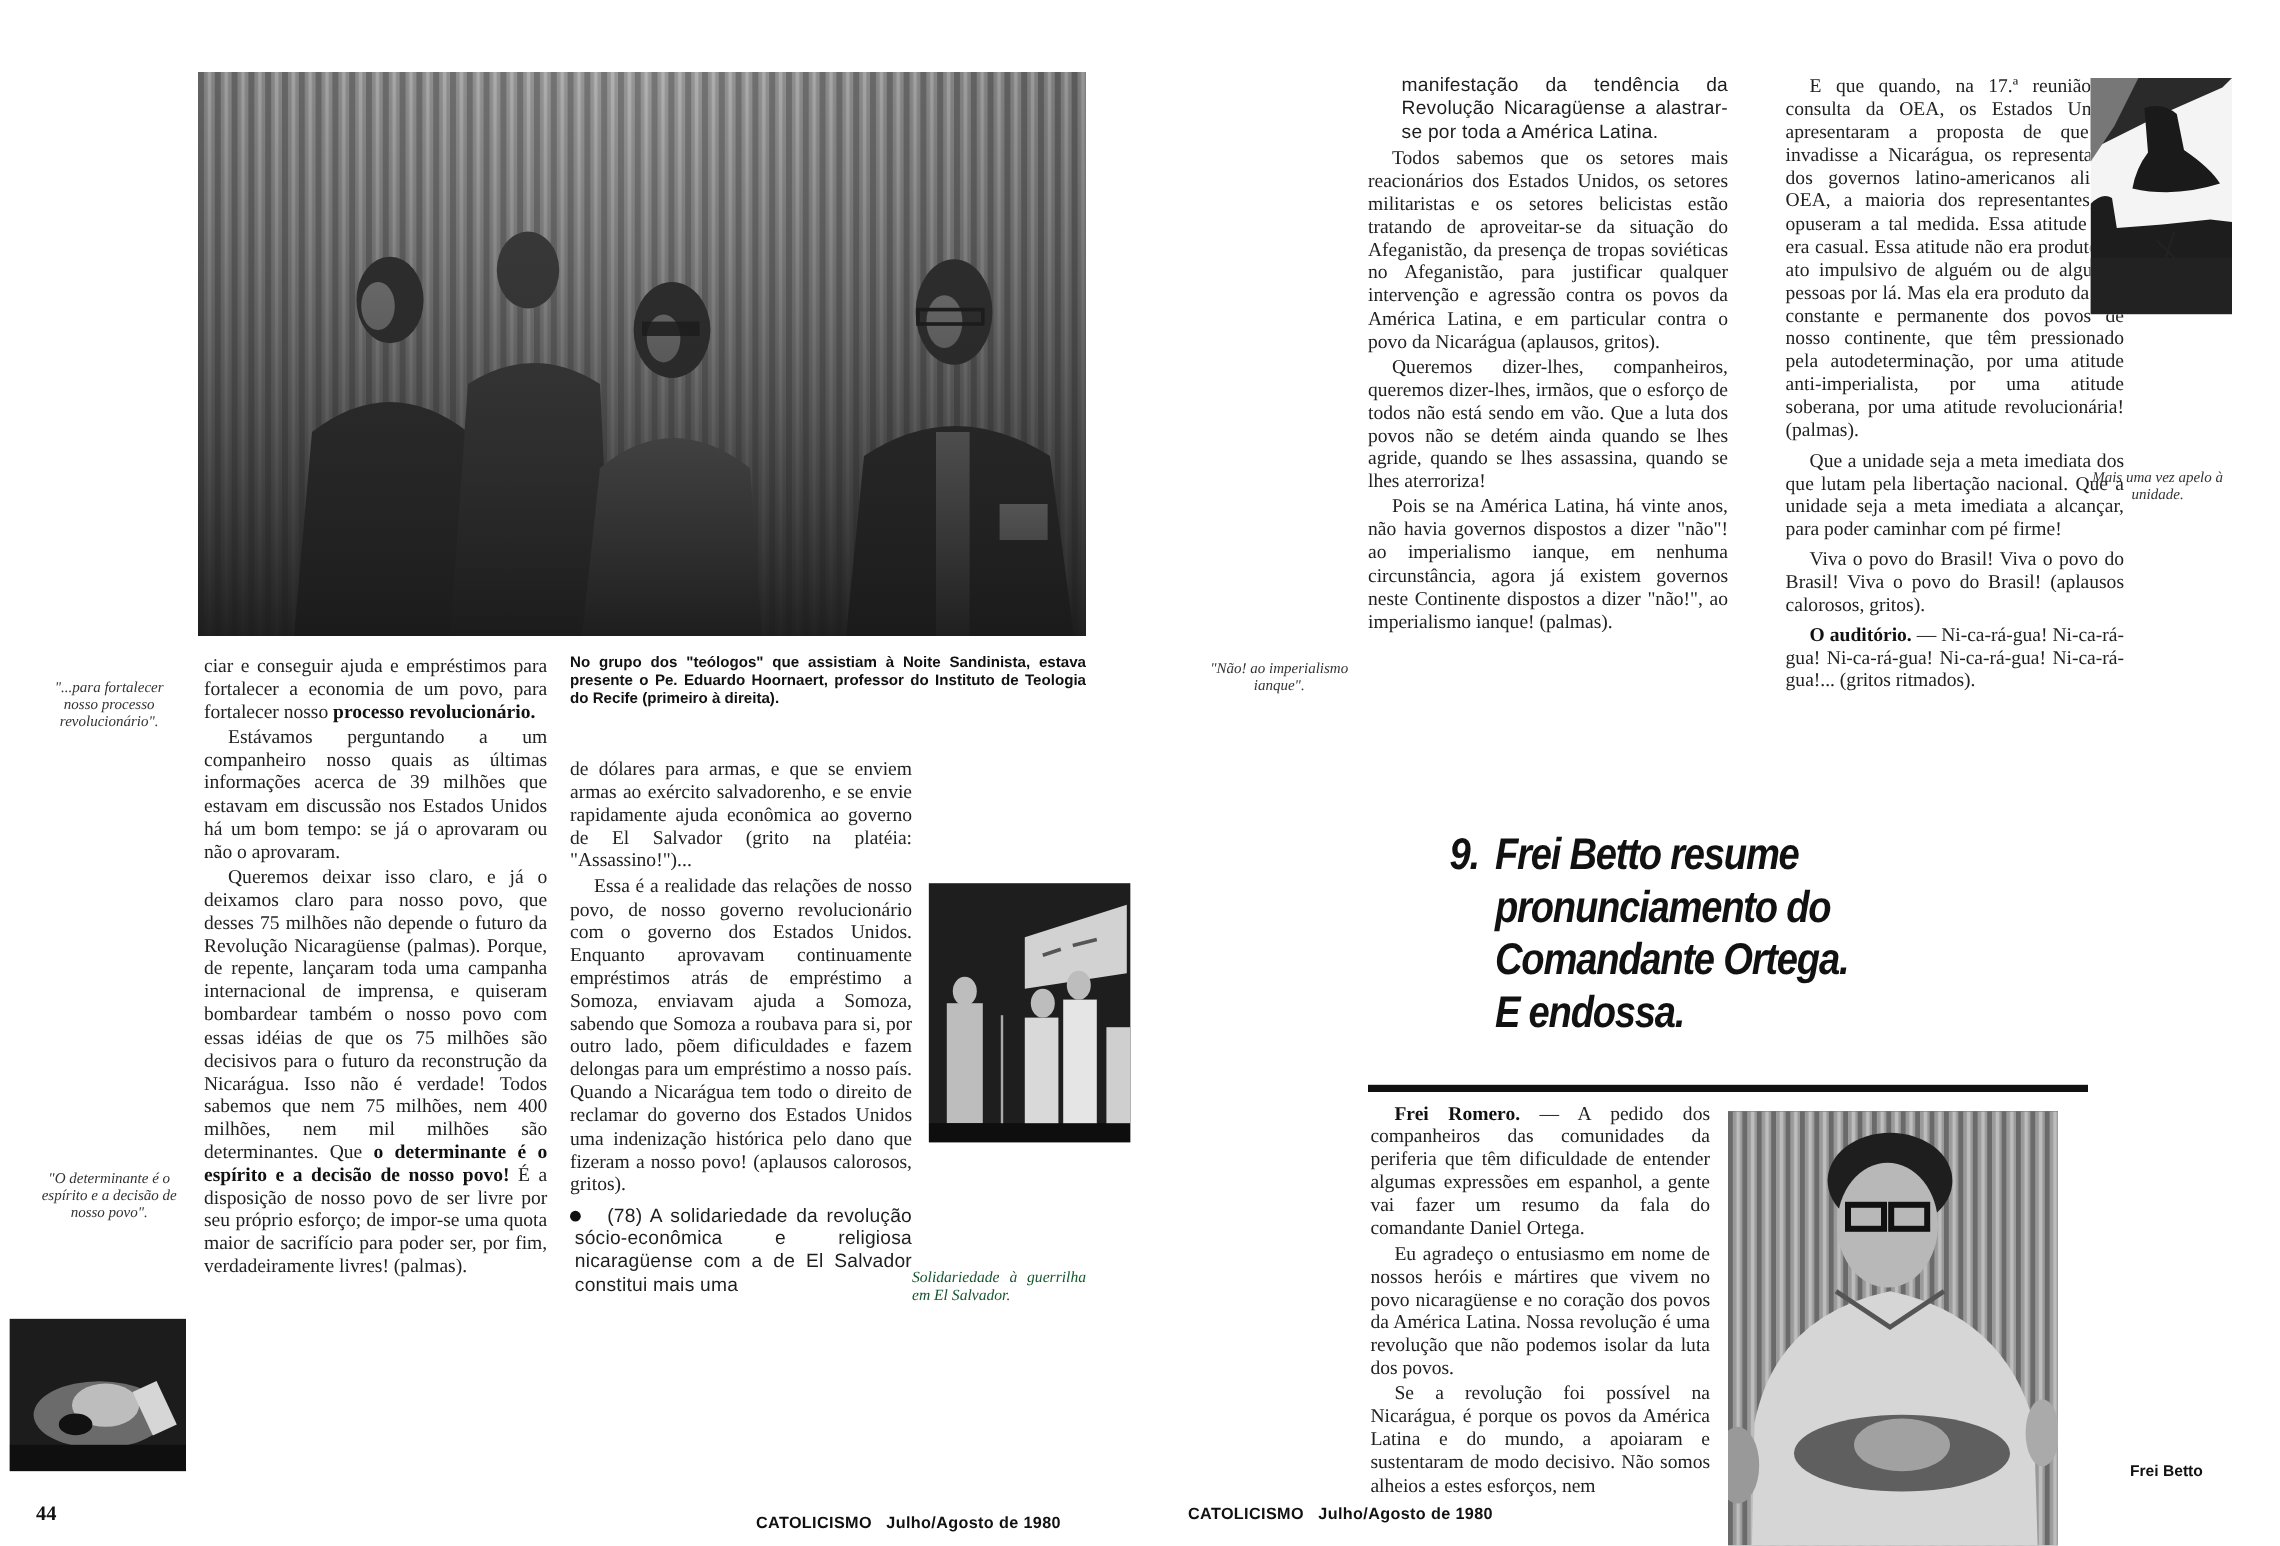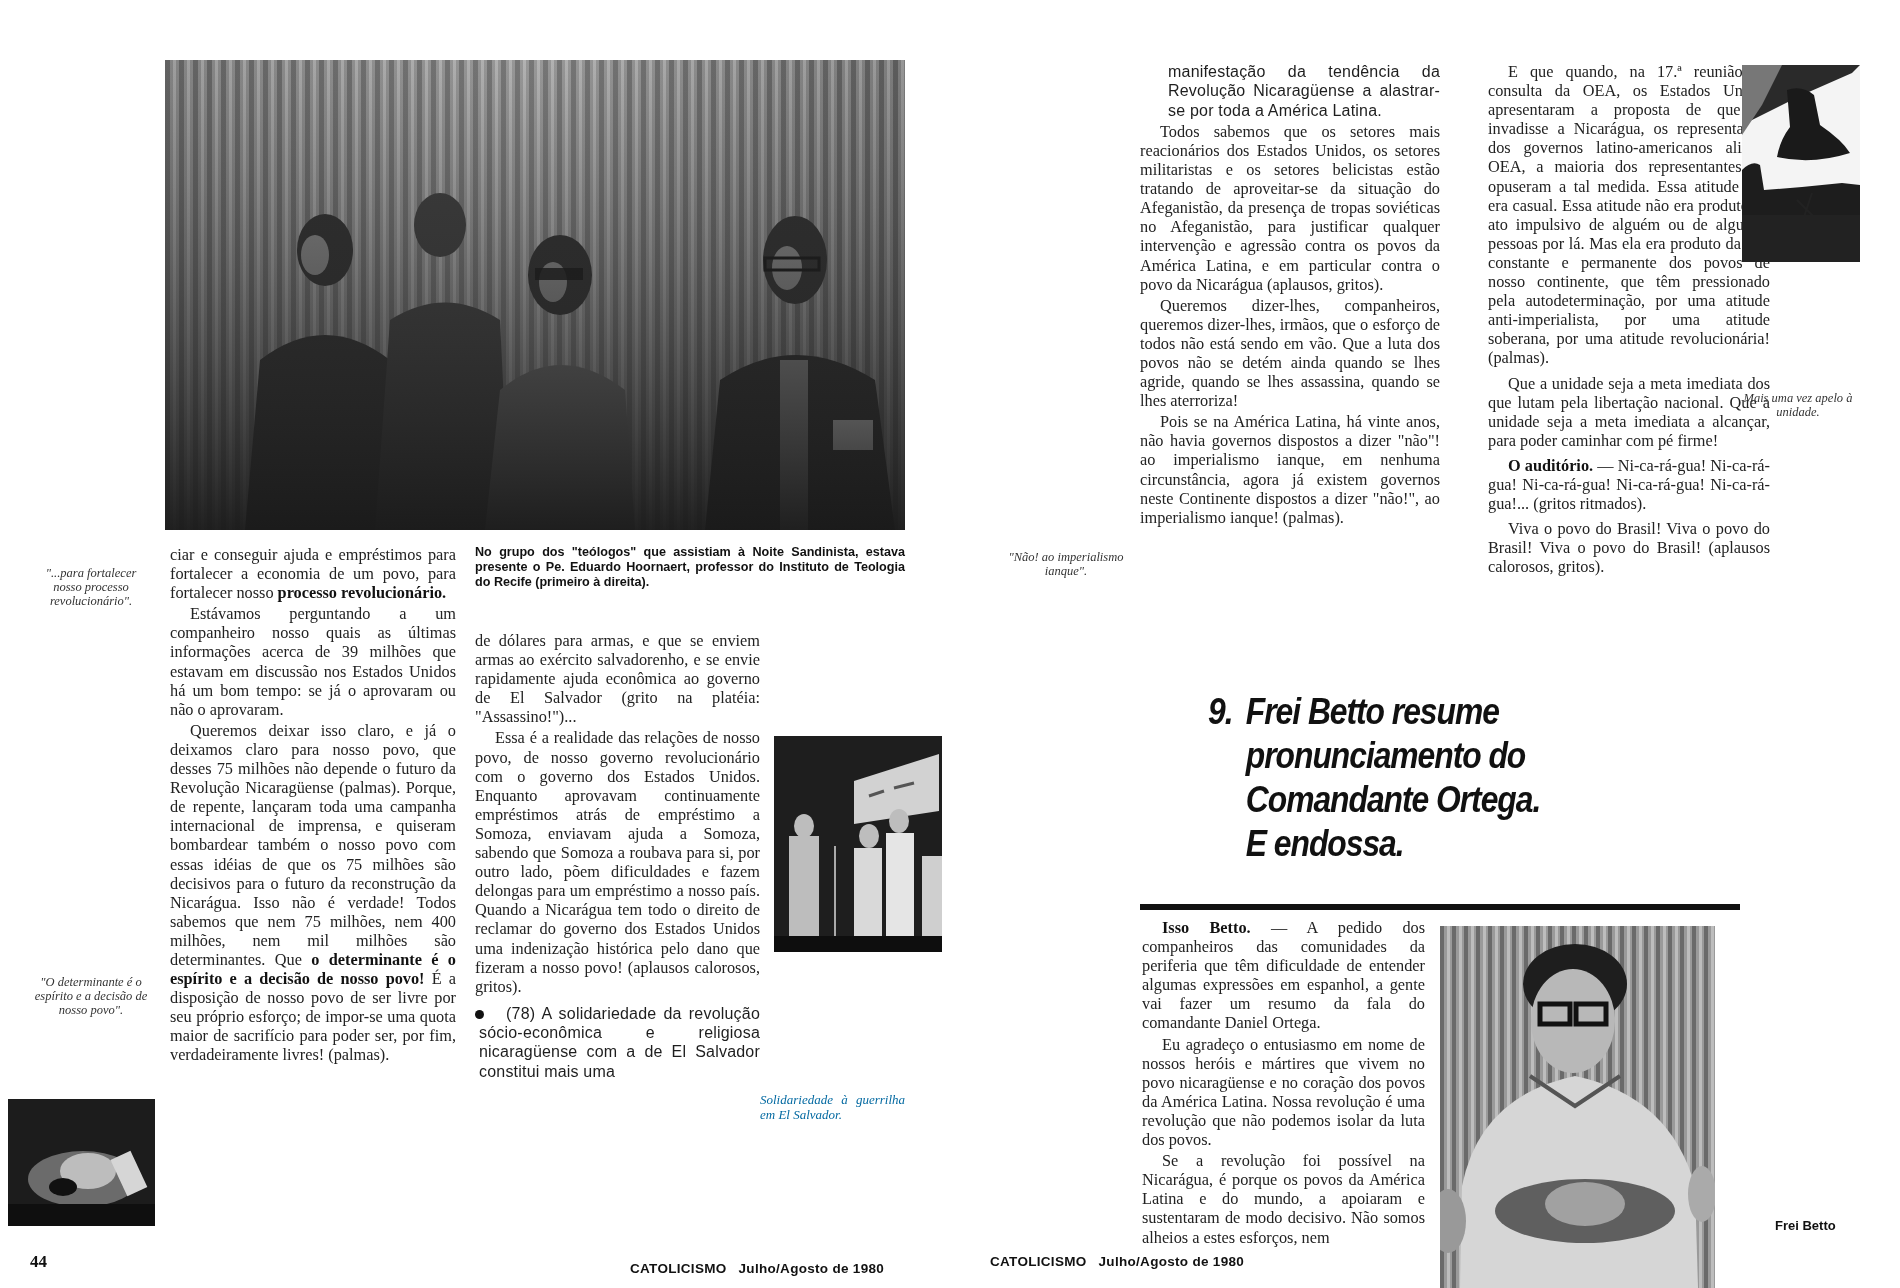--- a/index.html
+++ b/index.html
@@ -26,21 +26,21 @@
   .margin-quote {
     font-family: "Liberation Serif", serif; font-style: italic;
     font-size: 12.5px; line-height: 14px; text-align: center; color: #333;
   }
   .caption-bold {
     font-family: "Liberation Sans", sans-serif; font-weight: bold;
     font-size: 12.6px; line-height: 15px; text-align: justify; color: #111;
   }
   .caption-italic {
     font-family: "Liberation Serif", serif; font-style: italic;
-    font-size: 13px; line-height: 14.5px; color: #0369a1; text-align: justify; margin-top: 36px;
+    font-size: 13px; line-height: 14.5px; color: #14532d; text-align: justify;
   }
   .footer {
     font-family: "Liberation Sans", sans-serif; font-weight: bold;
     font-size: 13.5px; color: #111; white-space: nowrap; letter-spacing: 0.3px;
   }
   .footer .pub { margin-right: 12px; }
   .page-num {
     font-family: "Liberation Serif", serif; font-weight: bold; font-size: 17px; color: #111;
   }
   .headline {
@@ -178,22 +178,22 @@
     <div class="serif-col" style="margin-top:2px;">
       <p>Todos sabemos que os setores mais reacionários dos Estados Unidos, os setores militaristas e os setores belicistas estão tratando de aproveitar-se da situação do Afeganistão, da presença de tropas soviéticas no Afeganistão, para justificar qualquer intervenção e agressão contra os povos da América Latina, e em particular contra o povo da Nicarágua (aplausos, gritos).</p>
       <p>Queremos dizer-lhes, companheiros, queremos dizer-lhes, irmãos, que o esforço de todos não está sendo em vão. Que a luta dos povos não se detém ainda quando se lhes agride, quando se lhes assassina, quando se lhes aterroriza!</p>
       <p>Pois se na América Latina, há vinte anos, não havia governos dispostos a dizer "não"! ao imperialismo ianque, em nenhuma circunstância, agora já existem governos neste Continente dispostos a dizer "não!", ao imperialismo ianque! (palmas).</p>
     </div>
   </div>
 
   <div class="abs serif-col" style="left:1440px; top:62px; width:282px;margin-left:48px;">
     <p>E que quando, na 17.ª reunião de consulta da OEA, os Estados Unidos apresentaram a proposta de que se invadisse a Nicarágua, os representantes dos governos latino-americanos ali na OEA, a maioria dos representantes, se opuseram a tal medida. Essa atitude não era casual. Essa atitude não era produto do ato impulsivo de alguém ou de algumas pessoas por lá. Mas ela era produto da luta constante e permanente dos povos de nosso continente, que têm pressionado pela autodeterminação, por uma atitude anti-imperialista, por uma atitude soberana, por uma atitude revolucionária! (palmas).</p>
     <p class="gap">Que a unidade seja a meta imediata dos que lutam pela libertação nacional. Que a unidade seja a meta imediata a alcançar, para poder caminhar com pé firme!</p>
+    <p class="gap">Viva o povo do Brasil! Viva o povo do Brasil! Viva o povo do Brasil! (aplausos calorosos, gritos).</p>
     <p class="gap"><b>O auditório.</b><span> — Ni-ca-rá-gua! Ni-ca-rá-gua! Ni-ca-rá-gua! Ni-ca-rá-gua! Ni-ca-rá-gua!... (gritos ritmados).</span></p>
-    <p class="gap">Viva o povo do Brasil! Viva o povo do Brasil! Viva o povo do Brasil! (aplausos calorosos, gritos).</p>
   </div>
 
   <div class="abs photo" style="left:1742px; top:65px; width:118px; height:197px; background:#fff;">
     <svg viewBox="0 0 118 197" preserveAspectRatio="none">
       <rect width="118" height="197" fill="#f4f4f4"></rect>
       <path d="M0 0 L118 0 L110 8 L60 30 L0 60 Z" fill="#2a2a2a"></path>
       <path d="M0 0 L40 0 L20 40 L0 70 Z" fill="#777"></path>
       <path d="M45 25 Q60 20 72 30 L78 60 Q100 75 108 88 Q70 100 35 92 Q38 75 48 62 Z" fill="#1a1a1a"></path>
       <path d="M0 105 Q10 95 18 100 L22 125 L60 122 L100 118 L118 120 L118 197 L0 197 Z" fill="#1d1d1d"></path>
       <path d="M55 135 L78 158 M70 128 L60 158" stroke="#222" stroke-width="2"></path>
@@ -206,21 +206,21 @@
   <div class="abs headline" style="left:1208px; top:690px; width:460px;">
     <span class="line first"><span class="num">9.</span><span>Frei Betto resume</span></span>
     <span class="line">pronunciamento do</span>
     <span class="line">Comandante Ortega.</span>
     <span class="line">E endossa.</span>
   </div>
 
   <div class="abs rule" style="left:1140px; top:904px; width:600px; height:6px;"></div>
 
   <div class="abs serif-col" style="left:1142px; top:918px; width:283px;">
-    <p><b>Isso Betto.</b><span> — A pedido dos companheiros das comunidades da periferia que têm dificuldade de entender algumas expressões em espanhol, a gente vai fazer um resumo da fala do comandante Daniel Ortega.</span></p>
+    <p><b>Frei Romero.</b><span> — A pedido dos companheiros das comunidades da periferia que têm dificuldade de entender algumas expressões em espanhol, a gente vai fazer um resumo da fala do comandante Daniel Ortega.</span></p>
     <p>Eu agradeço o entusiasmo em nome de nossos heróis e mártires que vivem no povo nicaragüense e no coração dos povos da América Latina. Nossa revolução é uma revolução que não podemos isolar da luta dos povos.</p>
     <p>Se a revolução foi possível na Nicarágua, é porque os povos da América Latina e do mundo, a apoiaram e sustentaram de modo decisivo. Não somos alheios a estes esforços, nem</p>
   </div>
 
   <div class="abs photo" style="left:1440px; top:926px; width:275px; height:362px;">
     <svg viewBox="0 0 275 362" preserveAspectRatio="none">
       <defs>
         <pattern id="curt2" width="12" height="362" patternUnits="userSpaceOnUse">
           <rect width="12" height="362" fill="#9a9a9a"></rect>
           <rect x="0" width="4" height="362" fill="#6a6a6a"></rect>

